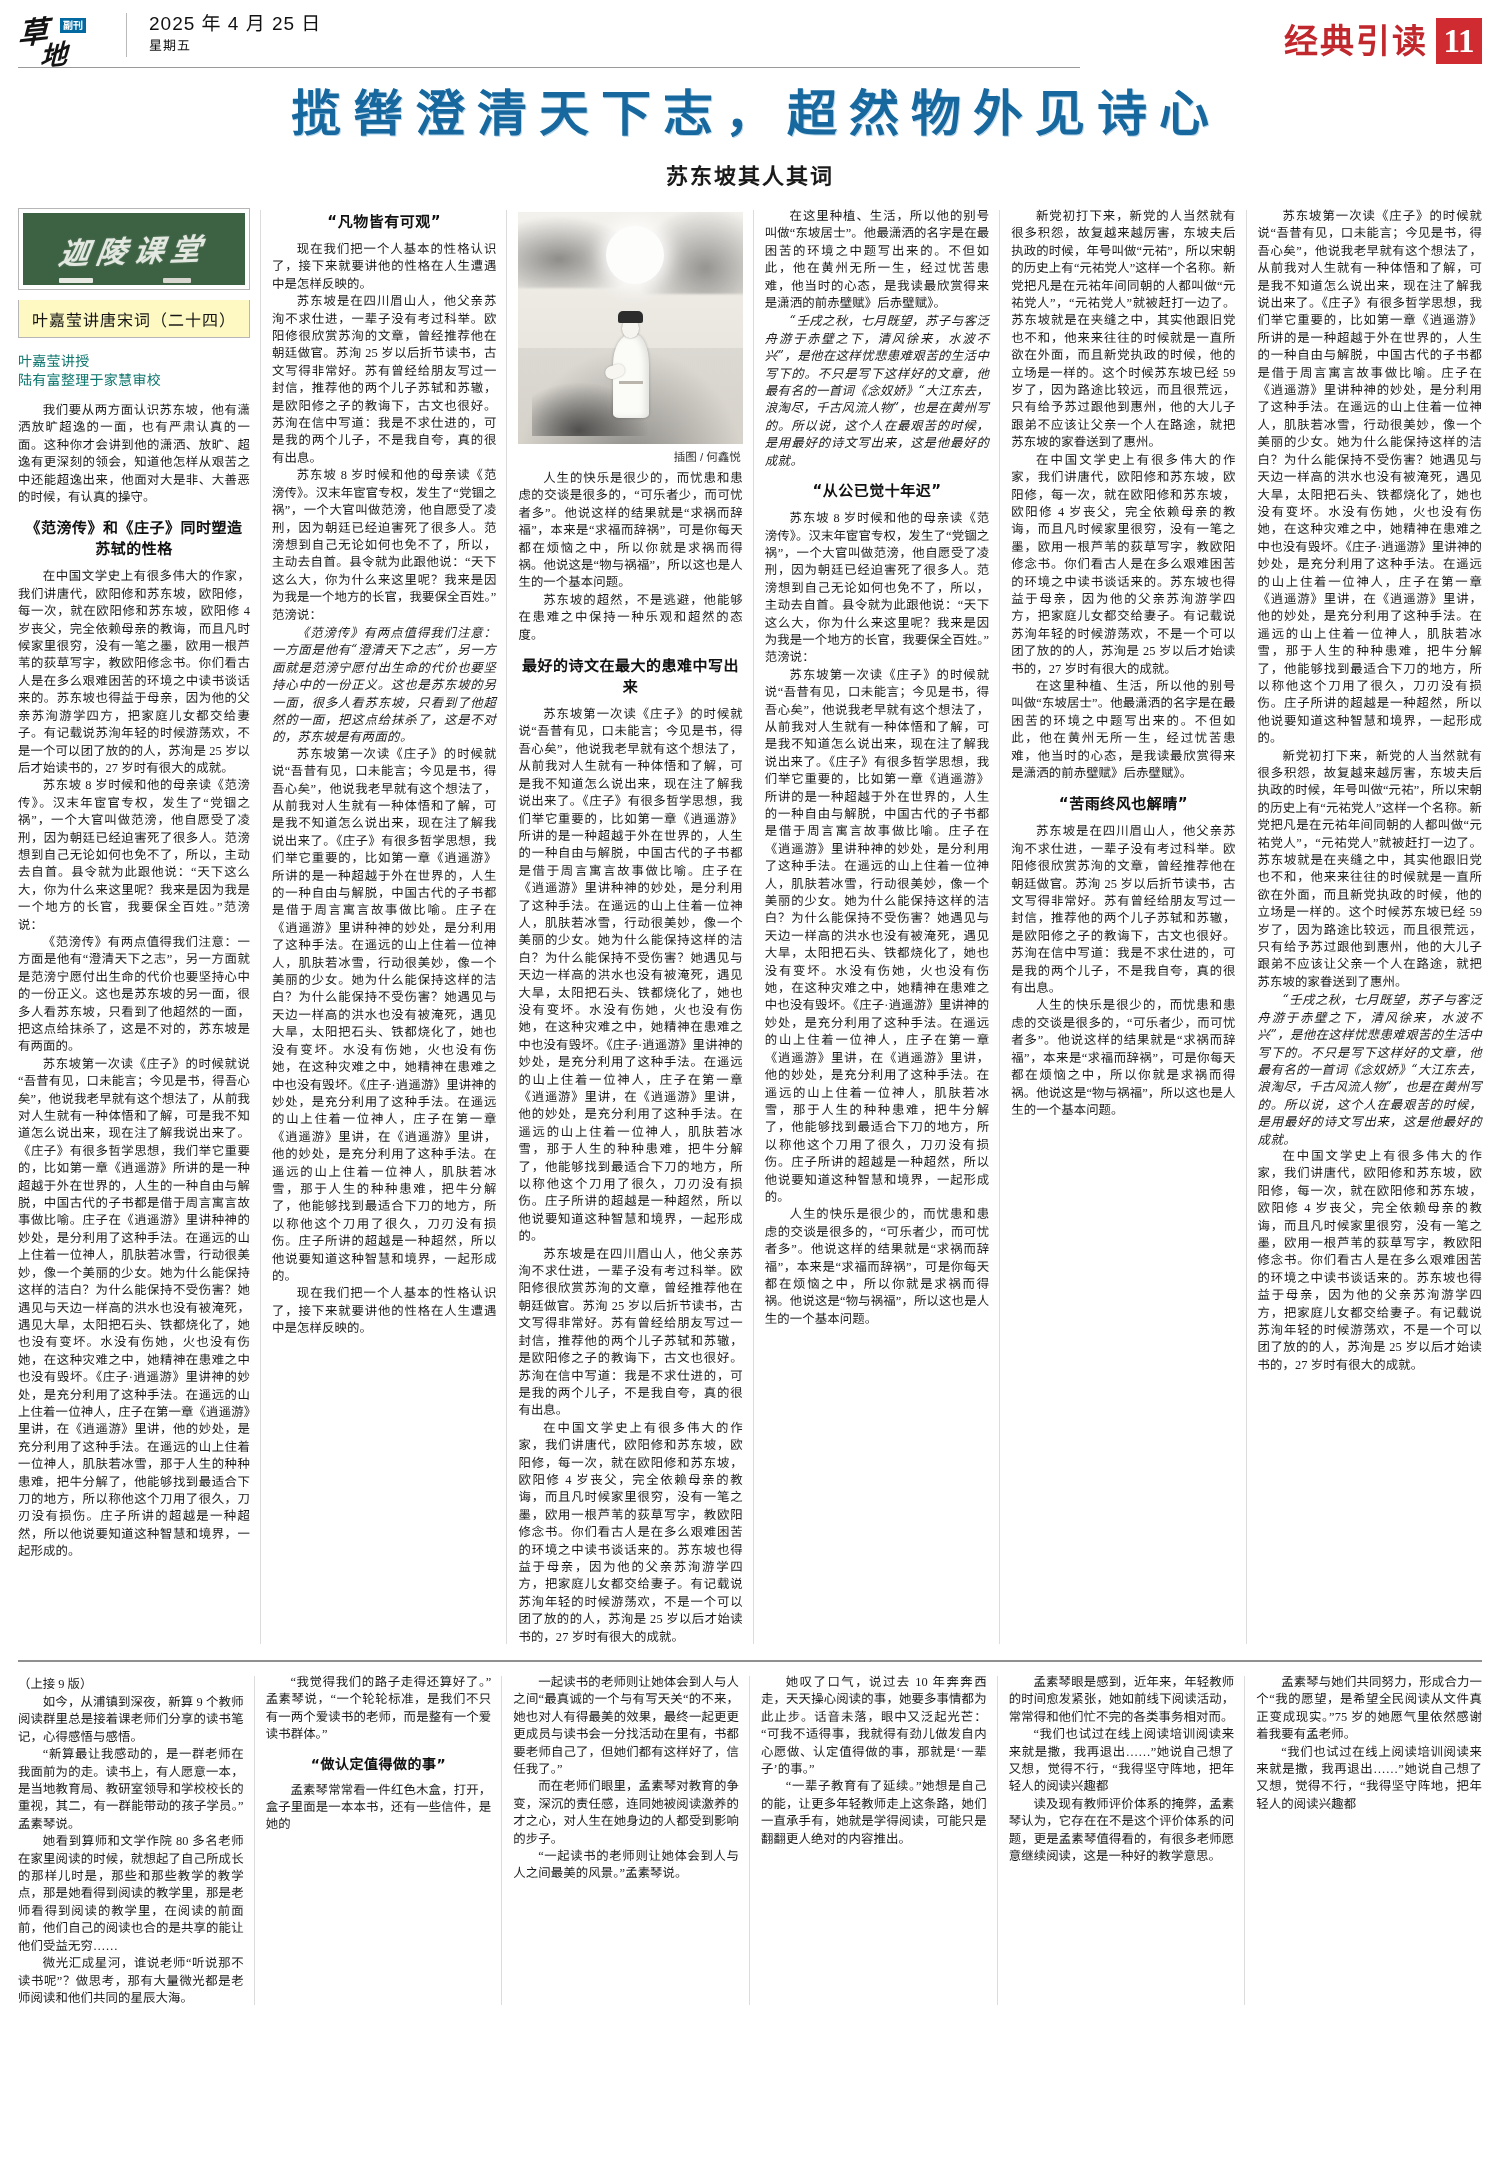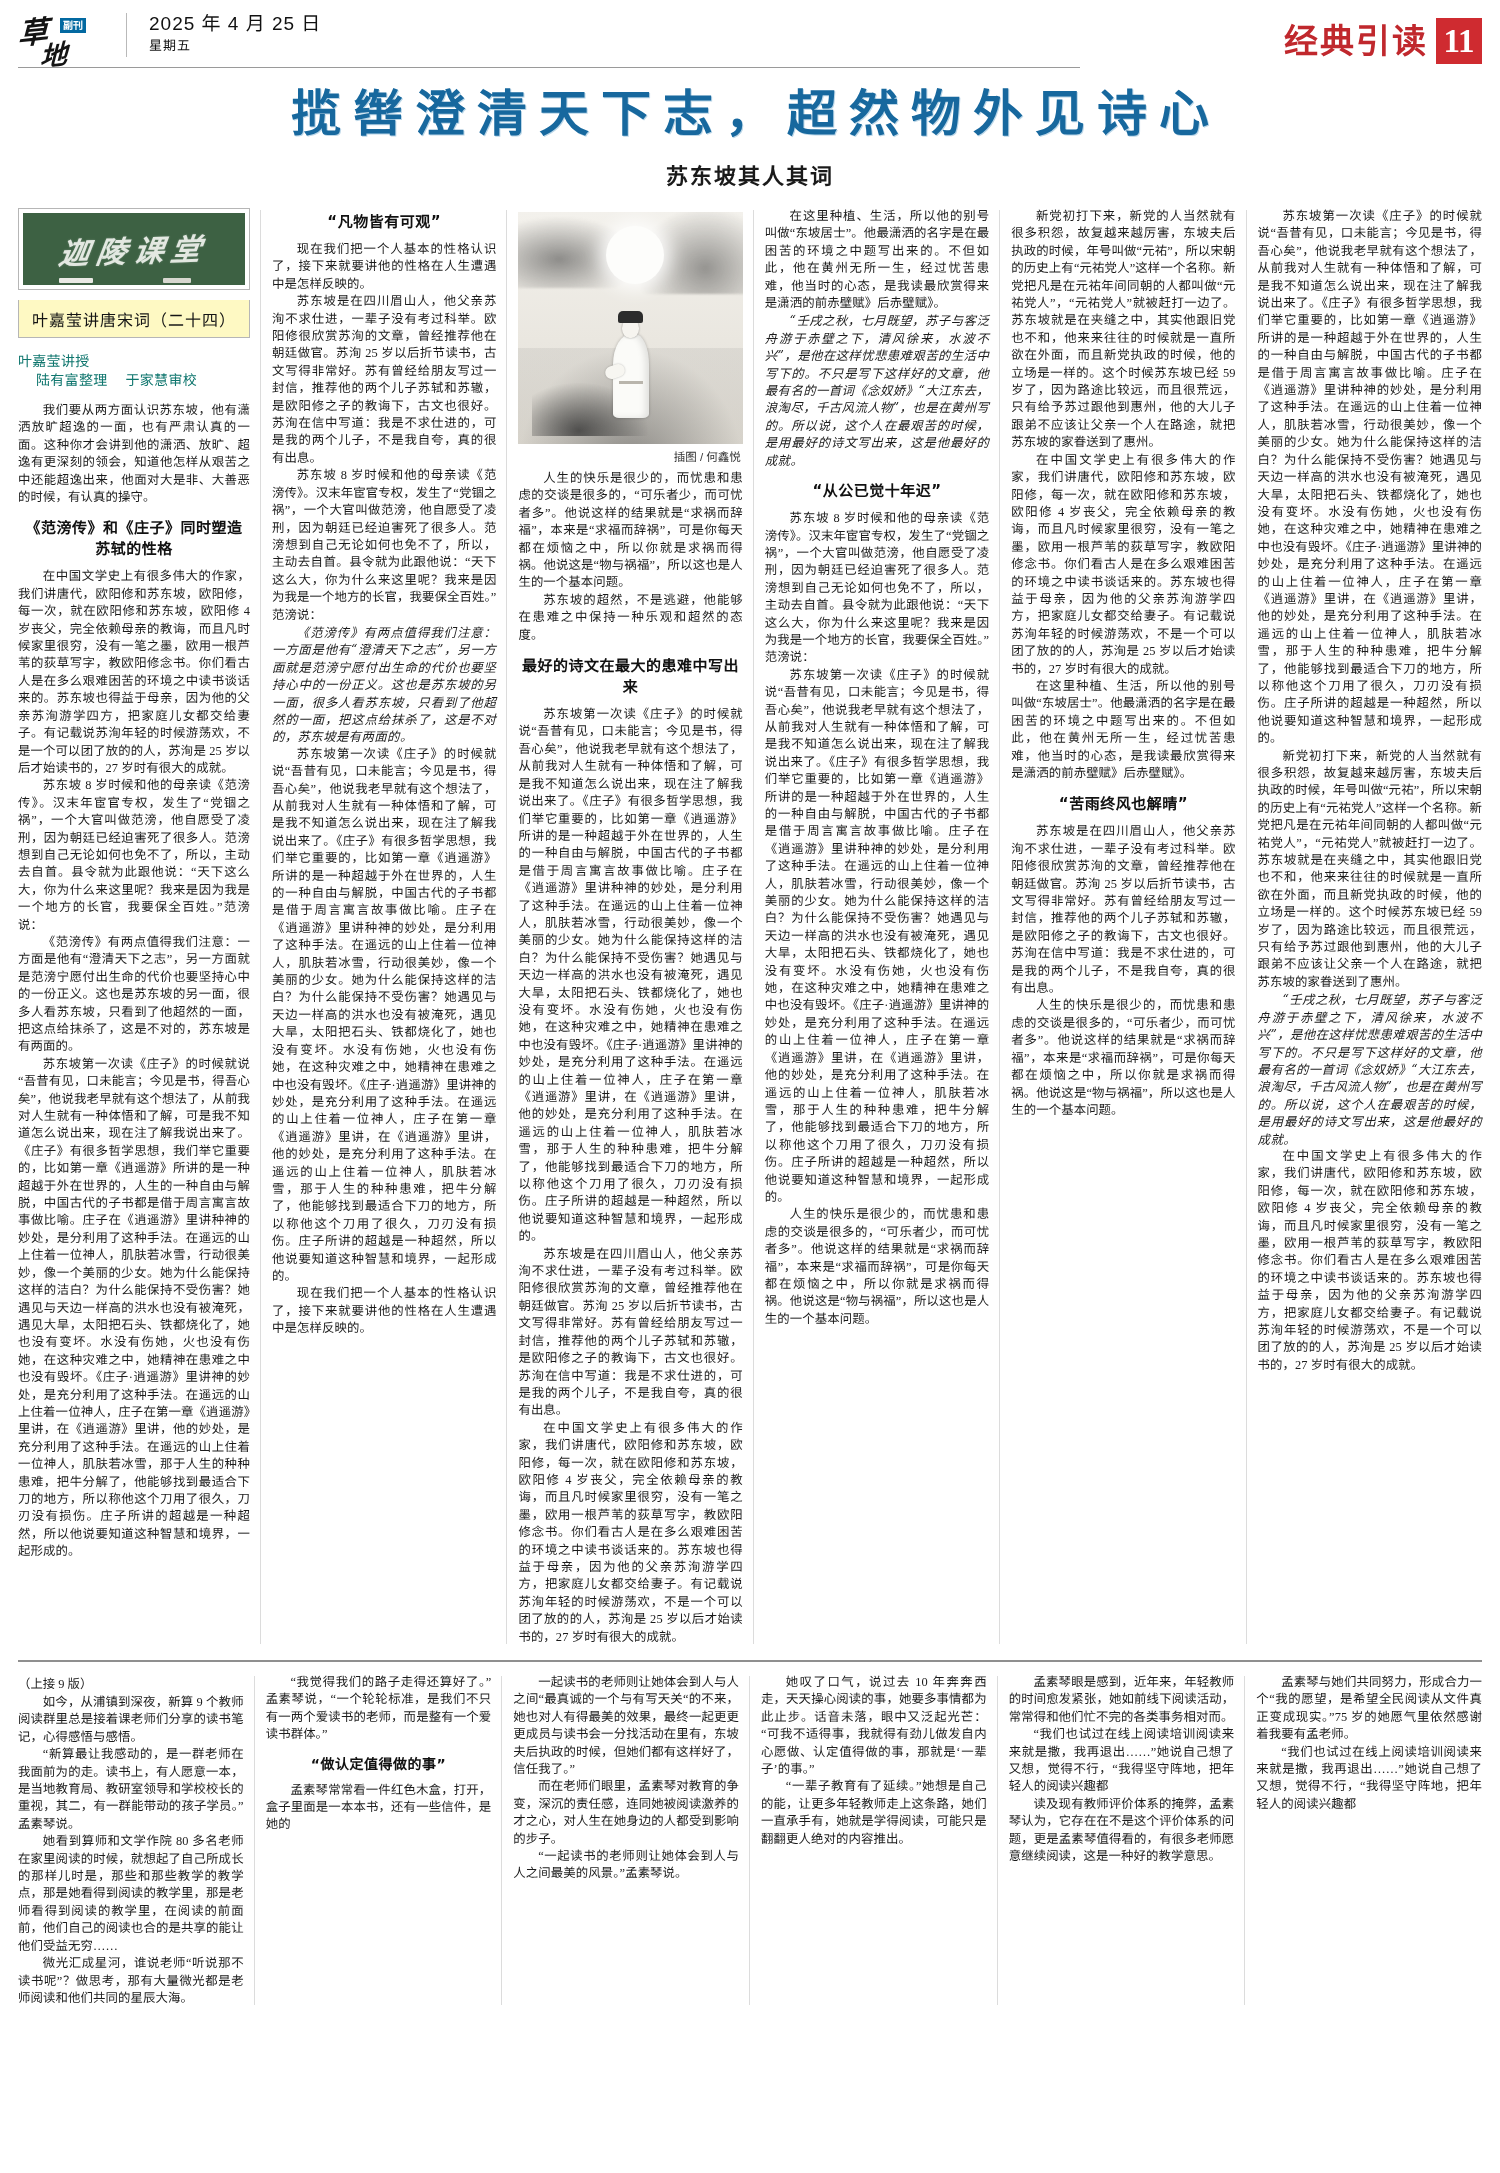--- a/index.html
+++ b/index.html
@@ -163,21 +163,21 @@
     background:#fef9c3;
   }
   .byline{
     font-family:"Liberation Sans","DejaVu Sans",sans-serif;
     font-size:14px;
     color:#0f766e;
     line-height:19px;
     margin:14px 0 12px 0;
     letter-spacing:.3px;
   }
-  .byline .b2 span{margin-left:18px;}
+  .byline .b2 span{}
 
   
   p.body{
     font-family:"Liberation Serif","DejaVu Serif",serif;
     font-size:12.4px;
     line-height:17.4px;
     text-align:justify;
     text-justify:inter-ideograph;
     margin:0 0 0 0;
     text-indent:2em;
@@ -426,21 +426,21 @@
       <p class="body">微光汇成星河，谁说老师“听说那不读书呢”？做思考，那有大量微光都是老师阅读和他们共同的星辰大海。</p>
     </div>
 
     <div class="col">
       <p class="body">“我觉得我们的路子走得还算好了。”孟素琴说，“一个轮轮标准，是我们不只有一两个爱读书的老师，而是整有一个爱读书群体。”</p>
       <div class="sec-head small">“做认定值得做的事”</div>
       <p class="body">孟素琴常常看一件红色木盒，打开，盒子里面是一本本书，还有一些信件，是她的</p>
     </div>
 
     <div class="col">
-      <p class="body">一起读书的老师则让她体会到人与人之间“最真诚的一个与有写天关“的不来，她也对人有得最美的效果，最终一起更更更成员与读书会一分找活动在里有，东坡夫后执政的时候，但她们都有这样好了，信任我了。”</p>
+      <p class="body">一起读书的老师则让她体会到人与人之间“最真诚的一个与有写天关“的不来，她也对人有得最美的效果，最终一起更更更成员与读书会一分找活动在里有，书都要老师自己了，但她们都有这样好了，信任我了。”</p>
       <p class="body">而在老师们眼里，孟素琴对教育的争变，深沉的责任感，连同她被阅读激养的才之心，对人生在她身边的人都受到影响的步子。</p>
       <p class="body">“一起读书的老师则让她体会到人与人之间最美的风景。”孟素琴说。</p>
     </div>
 
     <div class="col">
       <p class="body">她叹了口气，说过去 10 年奔奔西走，天天操心阅读的事，她要多事情都为此止步。话音未落，眼中又泛起光芒：“可我不适得事，我就得有劲儿做发自内心愿做、认定值得做的事，那就是‘一辈子’的事。”</p>
       <p class="body">“一辈子教育有了延续。”她想是自己的能，让更多年轻教师走上这条路，她们一直承手有，她就是学得阅读，可能只是翻翻更人绝对的内容推出。</p>
     </div>
 
     <div class="col">

